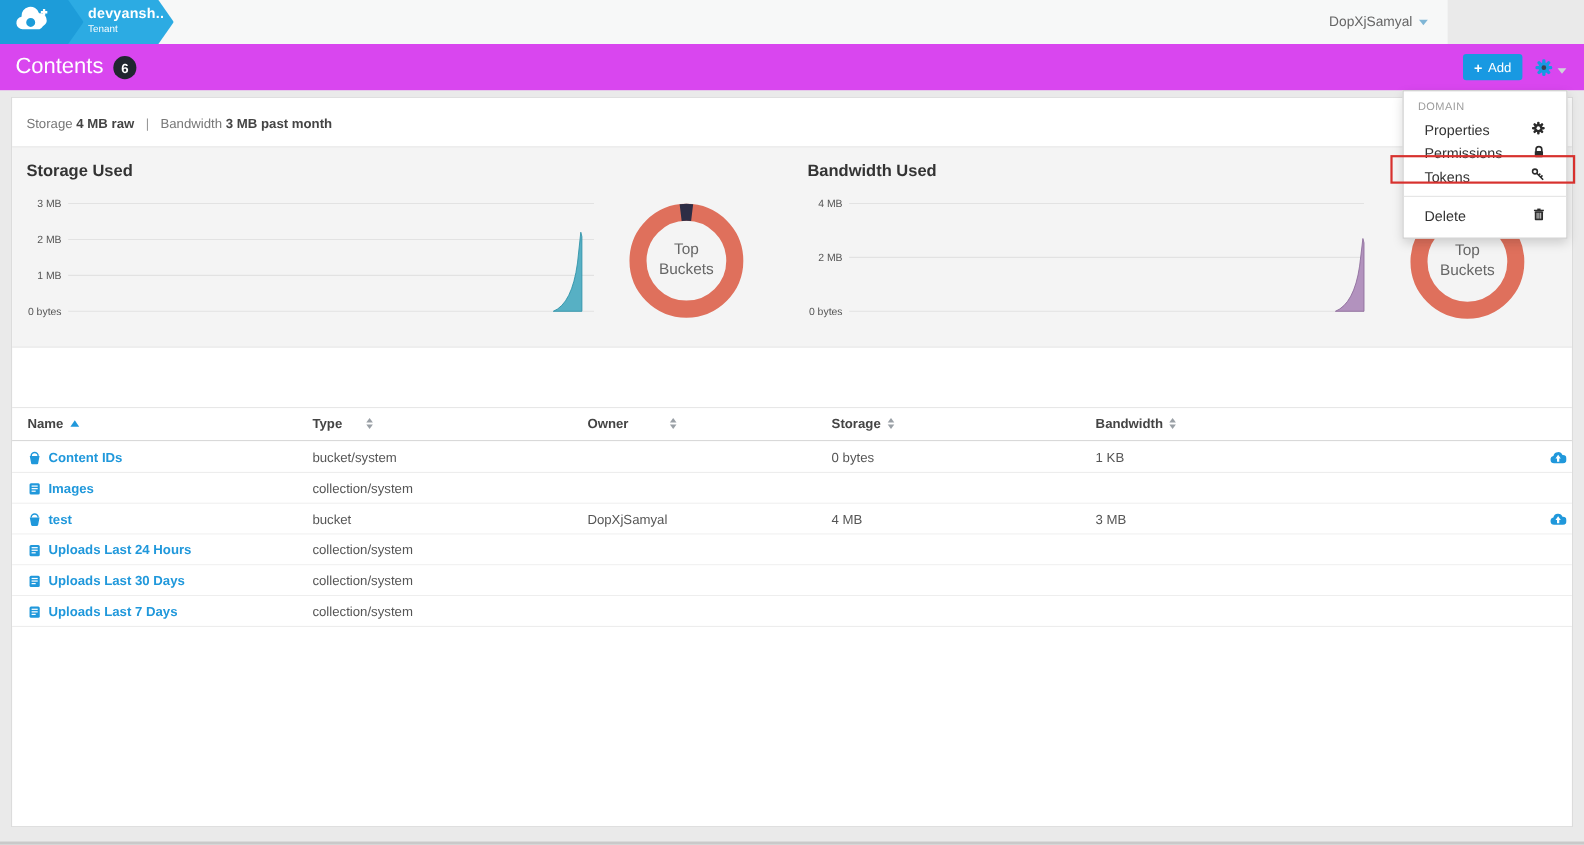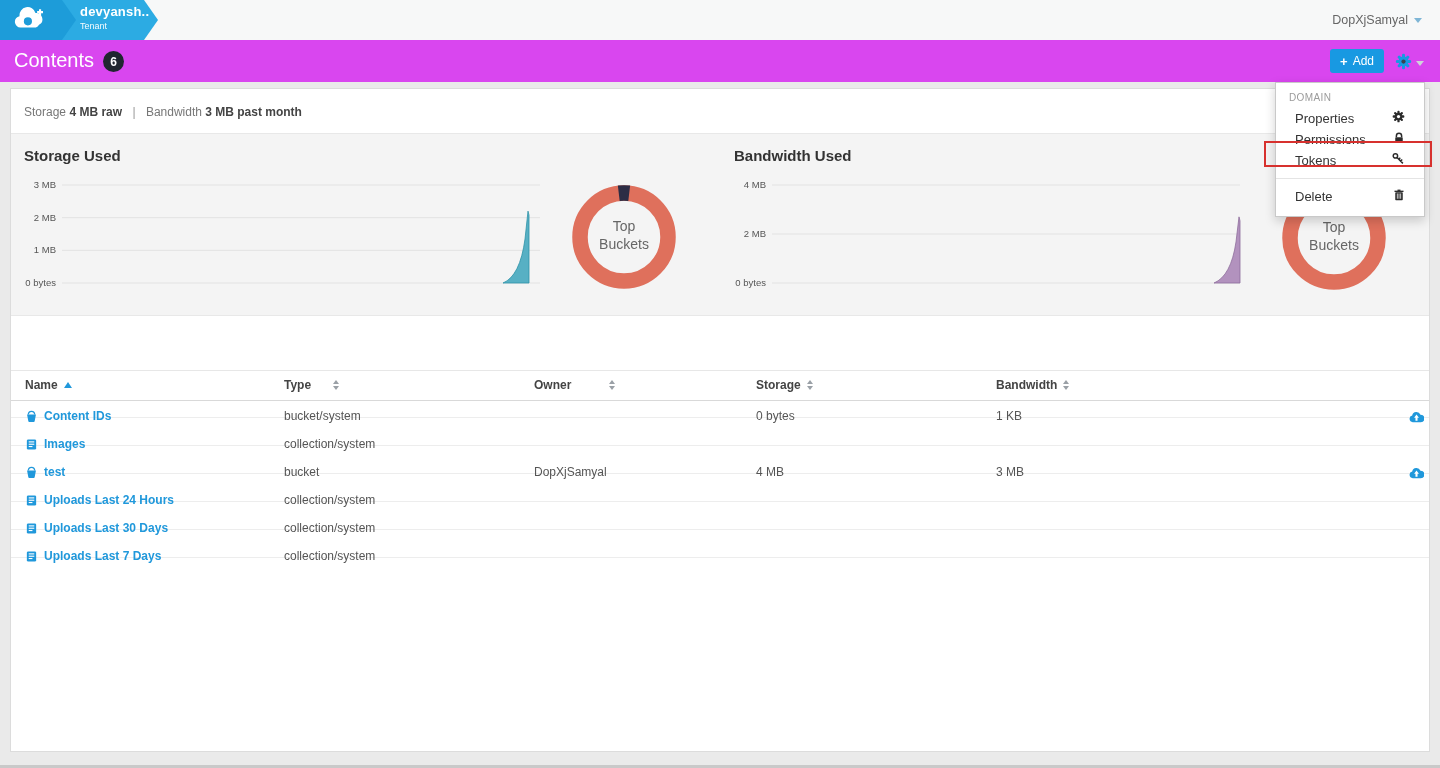--- a/index.html
+++ b/index.html
@@ -1,21 +1,21 @@
 <!DOCTYPE html>
 <html><head>
 <meta charset="utf-8">
 <style>
   * { margin:0; padding:0; box-sizing:border-box; }
   html,body { width:1440px; height:768px; }
   body { font-family:"Liberation Sans", sans-serif; background:#eaeaea; overflow:hidden; }
   #page { position:relative; width:1440px; height:768px; background:#eaeaea; }
 
   
-  .topbar { position:absolute; left:0; top:0; width:1440px; height:40px; background:#f7f8f8; }
+  .topbar { position:absolute; left:0; top:0; width:1316px; height:40px; background:#f7f8f8; }
   .tenant-block { position:absolute; left:0; top:0; width:158px; height:40px; background:#2cabe3; z-index:1;
     clip-path:polygon(0 0,144px 0,158px 50%,144px 100%,0 100%); }
   .logo-block { position:absolute; left:0; top:0; width:76px; height:40px; background:#1d9cd9; z-index:2;
     clip-path:polygon(0 0,62px 0,76px 50%,62px 100%,0 100%); display:flex; align-items:center; padding-left:11px; }
   .tenant-text { position:absolute; left:80px; top:4px; z-index:3; color:#fff; }
   .tenant-name { font-size:13px; font-weight:bold; letter-spacing:.2px; }
   .tenant-label { font-size:9px; margin-top:2px; opacity:.95; }
   .domain-wrap { position:absolute; left:166px; top:4px; display:flex; align-items:flex-start; gap:8px; }
   .domain-text { display:flex; flex-direction:column; }
   .domain-name { font-size:13.5px; font-weight:bold; color:#2097d8; line-height:16px; }
@@ -57,21 +57,21 @@
   .rule { position:absolute; left:11px; width:1418px; height:1px; background:#e7e7e7; }
   .thead { position:absolute; left:11px; top:378px; width:1418px; height:22px; }
   .th { position:absolute; top:0; font-size:12px; font-weight:bold; color:#444; display:flex; align-items:center; cursor:pointer; }
   .sort-asc { width:0; height:0; border-left:4.5px solid transparent; border-right:4.5px solid transparent;
     border-bottom:6px solid #2098db; margin-left:6px; }
   .sort-both { display:inline-flex; flex-direction:column; gap:2px; margin-left:6px; }
   .tri-up { width:0; height:0; border-left:3.5px solid transparent; border-right:3.5px solid transparent; border-bottom:4px solid #9aa0a6; }
   .tri-down { width:0; height:0; border-left:3.5px solid transparent; border-right:3.5px solid transparent; border-top:4px solid #9aa0a6; }
   .thead-line { position:absolute; left:11px; top:400px; width:1418px; height:1px; background:#d9d9d9; }
 
-  .trow { position:absolute; left:11px; width:1418px; height:16px; border-bottom:1px solid #ededed; background:#fff; }
+  .trow { position:absolute; left:11px; width:1418px; height:28px; border-bottom:1px solid #ededed; background:#fff; }
   .cell { position:absolute; top:0; line-height:28px; font-size:12px; color:#555; white-space:nowrap; }
   .name-cell { left:14px; display:flex; align-items:center; gap:6px; height:28px; }
   .row-link { color:#2098db; font-weight:bold; text-decoration:none; cursor:pointer; }
   .c-type { left:273px; } .c-owner { left:523px; } .c-storage { left:745px; } .c-band { left:985px; }
   .upload { position:absolute; left:1398px; top:7px; cursor:pointer; }
   .row-icon { display:inline-flex; }
 
   
   .menu { position:absolute; left:1275px; top:82px; width:150px; background:#fff; border:1px solid #c9c9c9;
     box-shadow:0 4px 10px rgba(0,0,0,.18); z-index:50; padding:6px 0 9px; }

